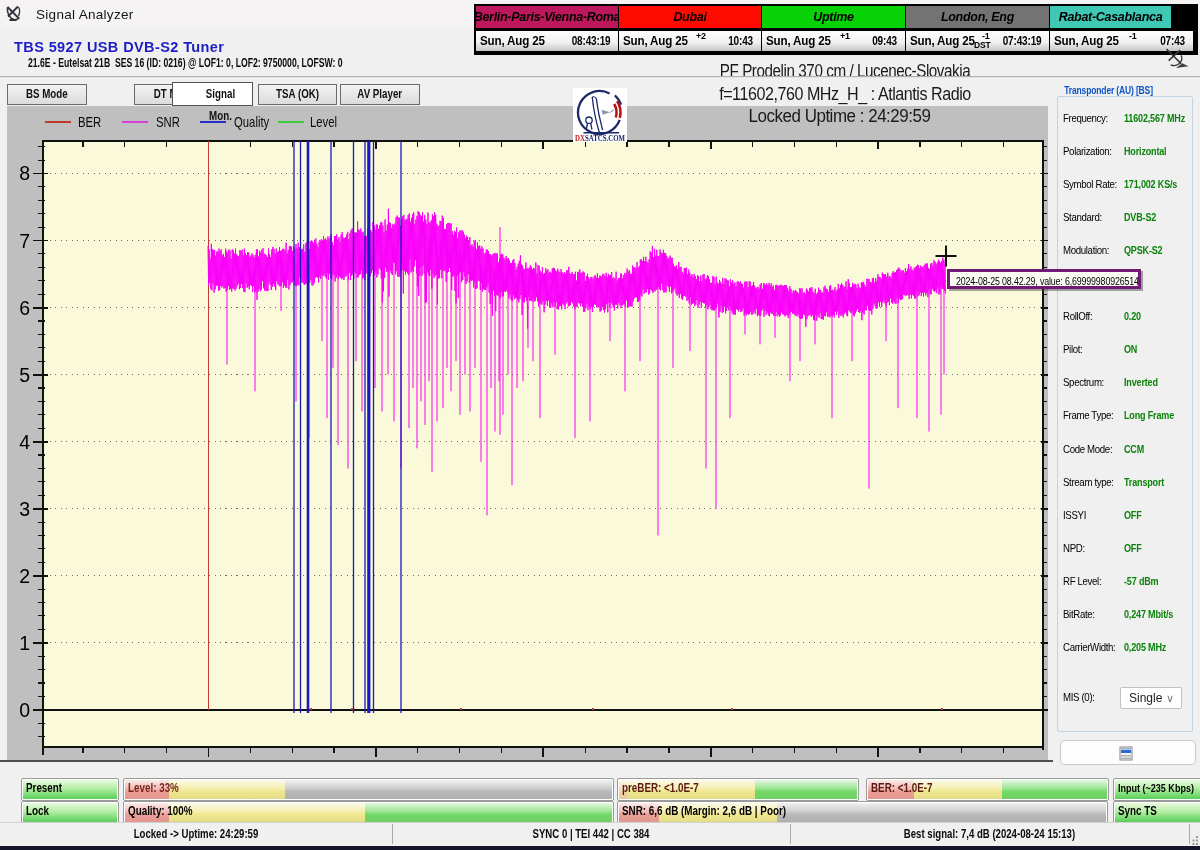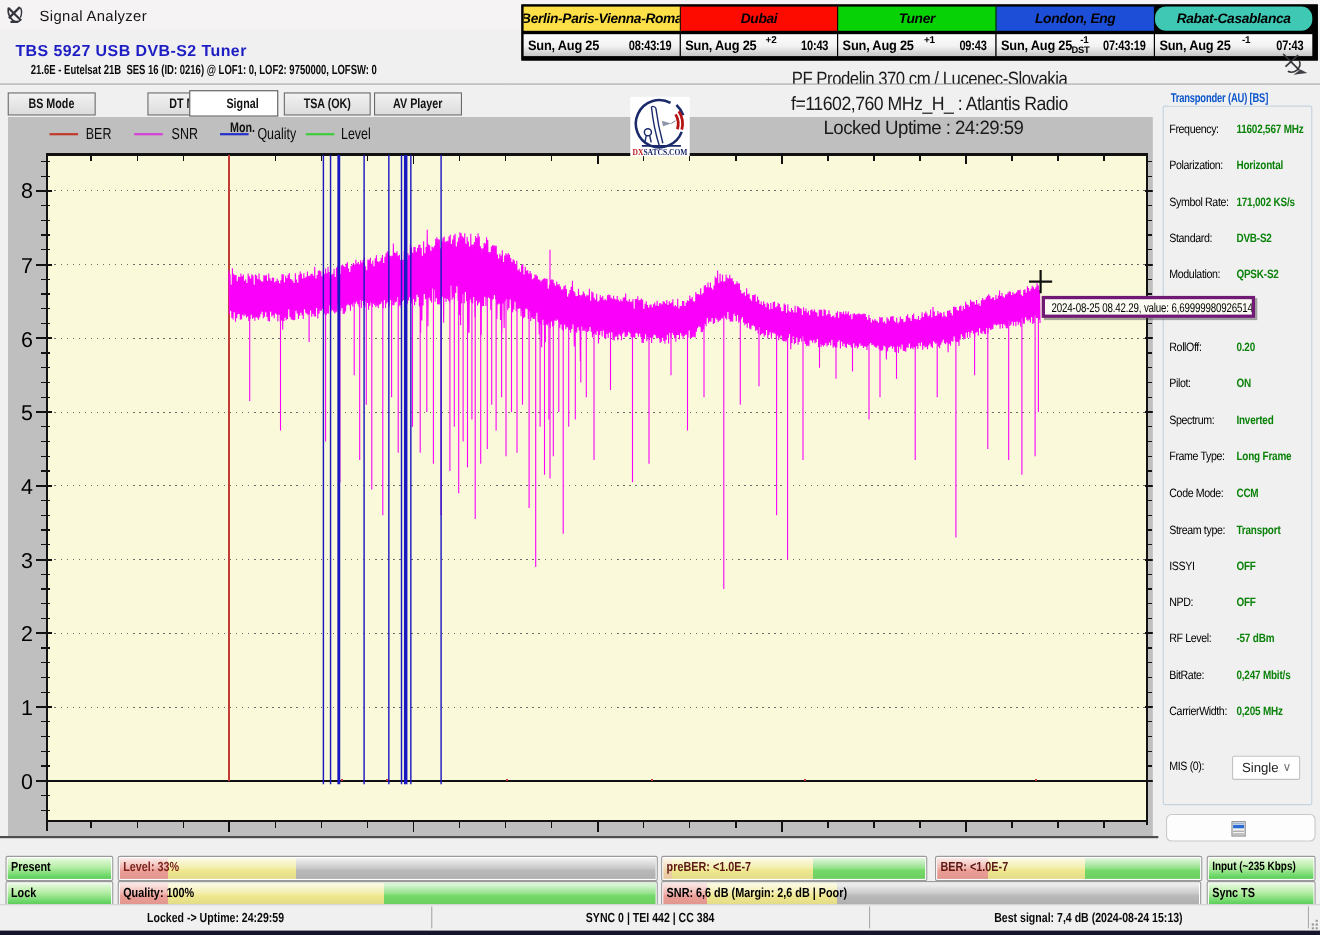--- a/index.html
+++ b/index.html
@@ -36,21 +36,21 @@
 #tooltip { left:947px; top:269px; width:194px; height:20px; background:#fbfbf3; border:3px solid #701a75; box-shadow:2px 2px 0 rgba(60,60,60,.45); font-size:11.5px; letter-spacing:-0.2px; line-height:18px; color:#000; padding-left:6px; z-index:9; white-space:nowrap; overflow:hidden; }
 
 #gbox { left:1057px; top:96px; width:136px; height:636px; border:1px solid #c4d3e0; border-radius:2px; }
 #gtitle { left:1062px; top:84px; font-size:11.5px; letter-spacing:-0.2px; font-weight:bold; color:#0a55cc; background:#f0f0f0; padding:0 3px; z-index:2; transform:scaleX(0.74); transform-origin:left center; }
 .plab { left:1063px; font-size:11px; letter-spacing:-0.4px; color:#000; white-space:nowrap; transform:scaleX(0.88); transform-origin:left center; }
 .pval { left:1124px; font-size:11px; letter-spacing:-0.2px; font-weight:bold; color:#0a820a; white-space:nowrap; transform:scaleX(0.82); transform-origin:left center; }
 #mis { left:1120px; top:687px; width:62px; height:22px; background:#fff; border:1px solid #c2c2c2; border-radius:2px; font-size:12px; color:#222; line-height:20px; padding-left:8px; }
 #mischev { left:1166px; top:687px; font-size:11px; color:#777; line-height:22px; }
 #panelbtn { left:1060px; top:740px; width:136px; height:25px; background:#fdfdfd; border:1px solid #c9c9c9; border-radius:5px; }
 
-.pbar { height:23px; border:1px solid #9a9a9a; border-radius:2px; padding:1px; background:#fff; }
+.pbar { height:23px; border:1px solid #9a9a9a; border-radius:2px; padding:1px; background:#fff;margin-left:16px; }
 .pfill { width:100%; height:100%; position:relative; }
 .pfill span { position:absolute; left:3px; top:0.5px; font-size:11.5px; font-weight:bold; line-height:15px; white-space:nowrap; transform:scaleX(0.82); transform-origin:left center; }
 .sheen { background-image:linear-gradient(180deg,rgba(255,255,255,.8),rgba(255,255,255,.25) 48%,rgba(255,255,255,0) 60%,rgba(0,0,0,.05)); background-blend-mode:normal; }
 .greenfill { background:linear-gradient(180deg,#e8fae0,#b4eda4 45%,#66d563 90%,#5ecb5c); }
 
 #statusbar { left:0; top:822px; width:1200px; height:24px; background:#f0f0f0; border-top:1px solid #d0d0d0; }
 .stxt { top:827px; font-size:12px; font-weight:bold; color:#0a0a0a; text-align:center; transform:scaleX(0.8); }
 .ssep { top:824px; width:1px; height:20px; background:#aaa; }
 #bottomstrip { left:0; top:846px; width:1200px; height:4px; background:#15152c; }
 </style></head>
@@ -61,25 +61,25 @@
     <path d="M2.5 2 L13.5 13" stroke-width="2"></path>
     <path d="M13 1.5 L3 11.5" stroke-width="2"></path>
     <path d="M2.8 2 Q1.2 8 6.5 13.5 Q11 16.5 14.5 12.5" stroke-width="1.6"></path>
     <path d="M13.5 2 Q15.8 6 13.5 11" stroke-width="1.3"></path>
     <path d="M4.5 15 L11.5 15" stroke-width="2"></path>
   </g>
 </svg>
 <div class="abs" id="titletext">Signal Analyzer</div>
 
 <div class="abs" id="clock">
-  <div class="ccell" style="width:143px;background:#fde047;">Berlin-Paris-Vienna-Roma</div>
+  <div class="ccell" style="width:143px;background:#be185d;">Berlin-Paris-Vienna-Roma</div>
   <div class="ccell" style="width:143px;background:#fd0b01;">Dubai</div>
-  <div class="ccell" style="width:144px;background:#06d206;">Tuner</div>
-  <div class="ccell" style="width:144px;background:#1d4ed8;">London, Eng</div>
-  <div class="ccell" style="width:143px;background:#3fc8b4;border-right:none;border-radius:10px;">Rabat-Casablanca</div>
+  <div class="ccell" style="width:144px;background:#06d206;">Uptime</div>
+  <div class="ccell" style="width:144px;background:#737373;">London, Eng</div>
+  <div class="ccell" style="width:121px;background:#3fc8b4;border-right:none;">Rabat-Casablanca</div>
   <div class="dcell" style="width:143px;">
       <span class="d1">Sun, Aug 25</span>
       <span class="d2">08:43:19</span>
     </div>
   <div class="dcell" style="width:143px;">
       <span class="d1">Sun, Aug 25</span>
       <span class="sup" style="left:77px;">+2</span>
       <span class="d2">10:43</span>
     </div>
   <div class="dcell" style="width:144px;">

